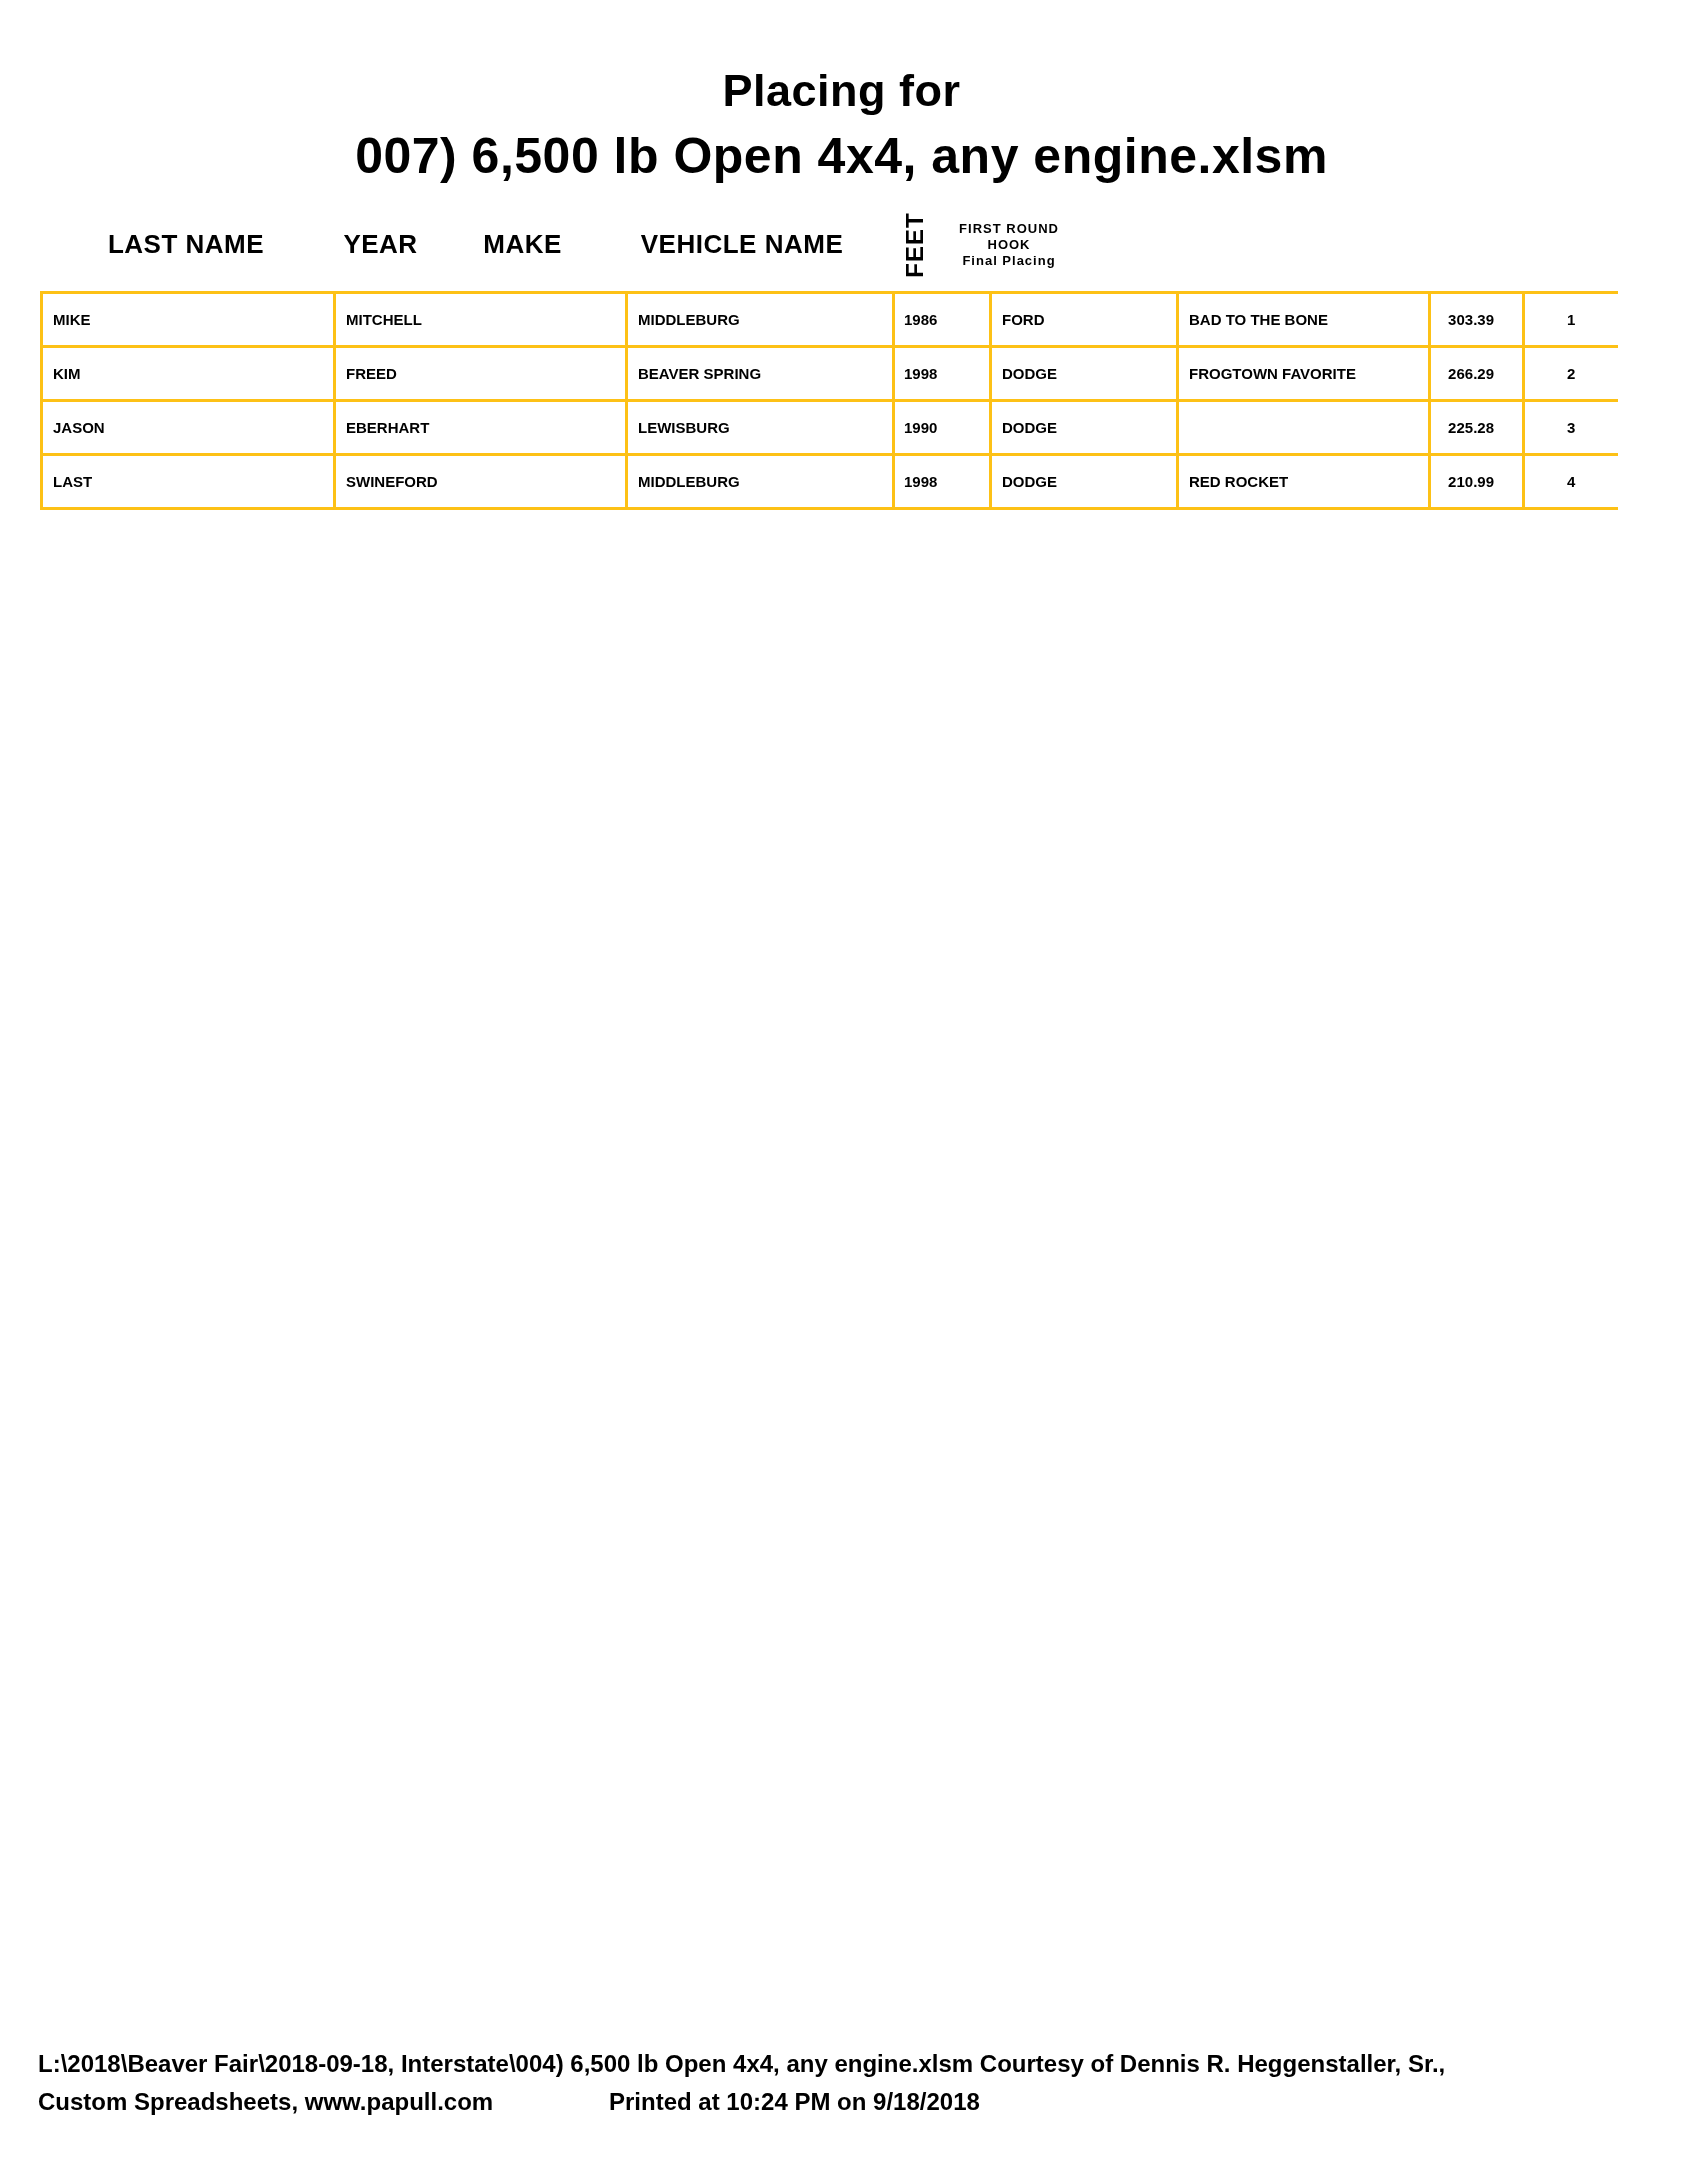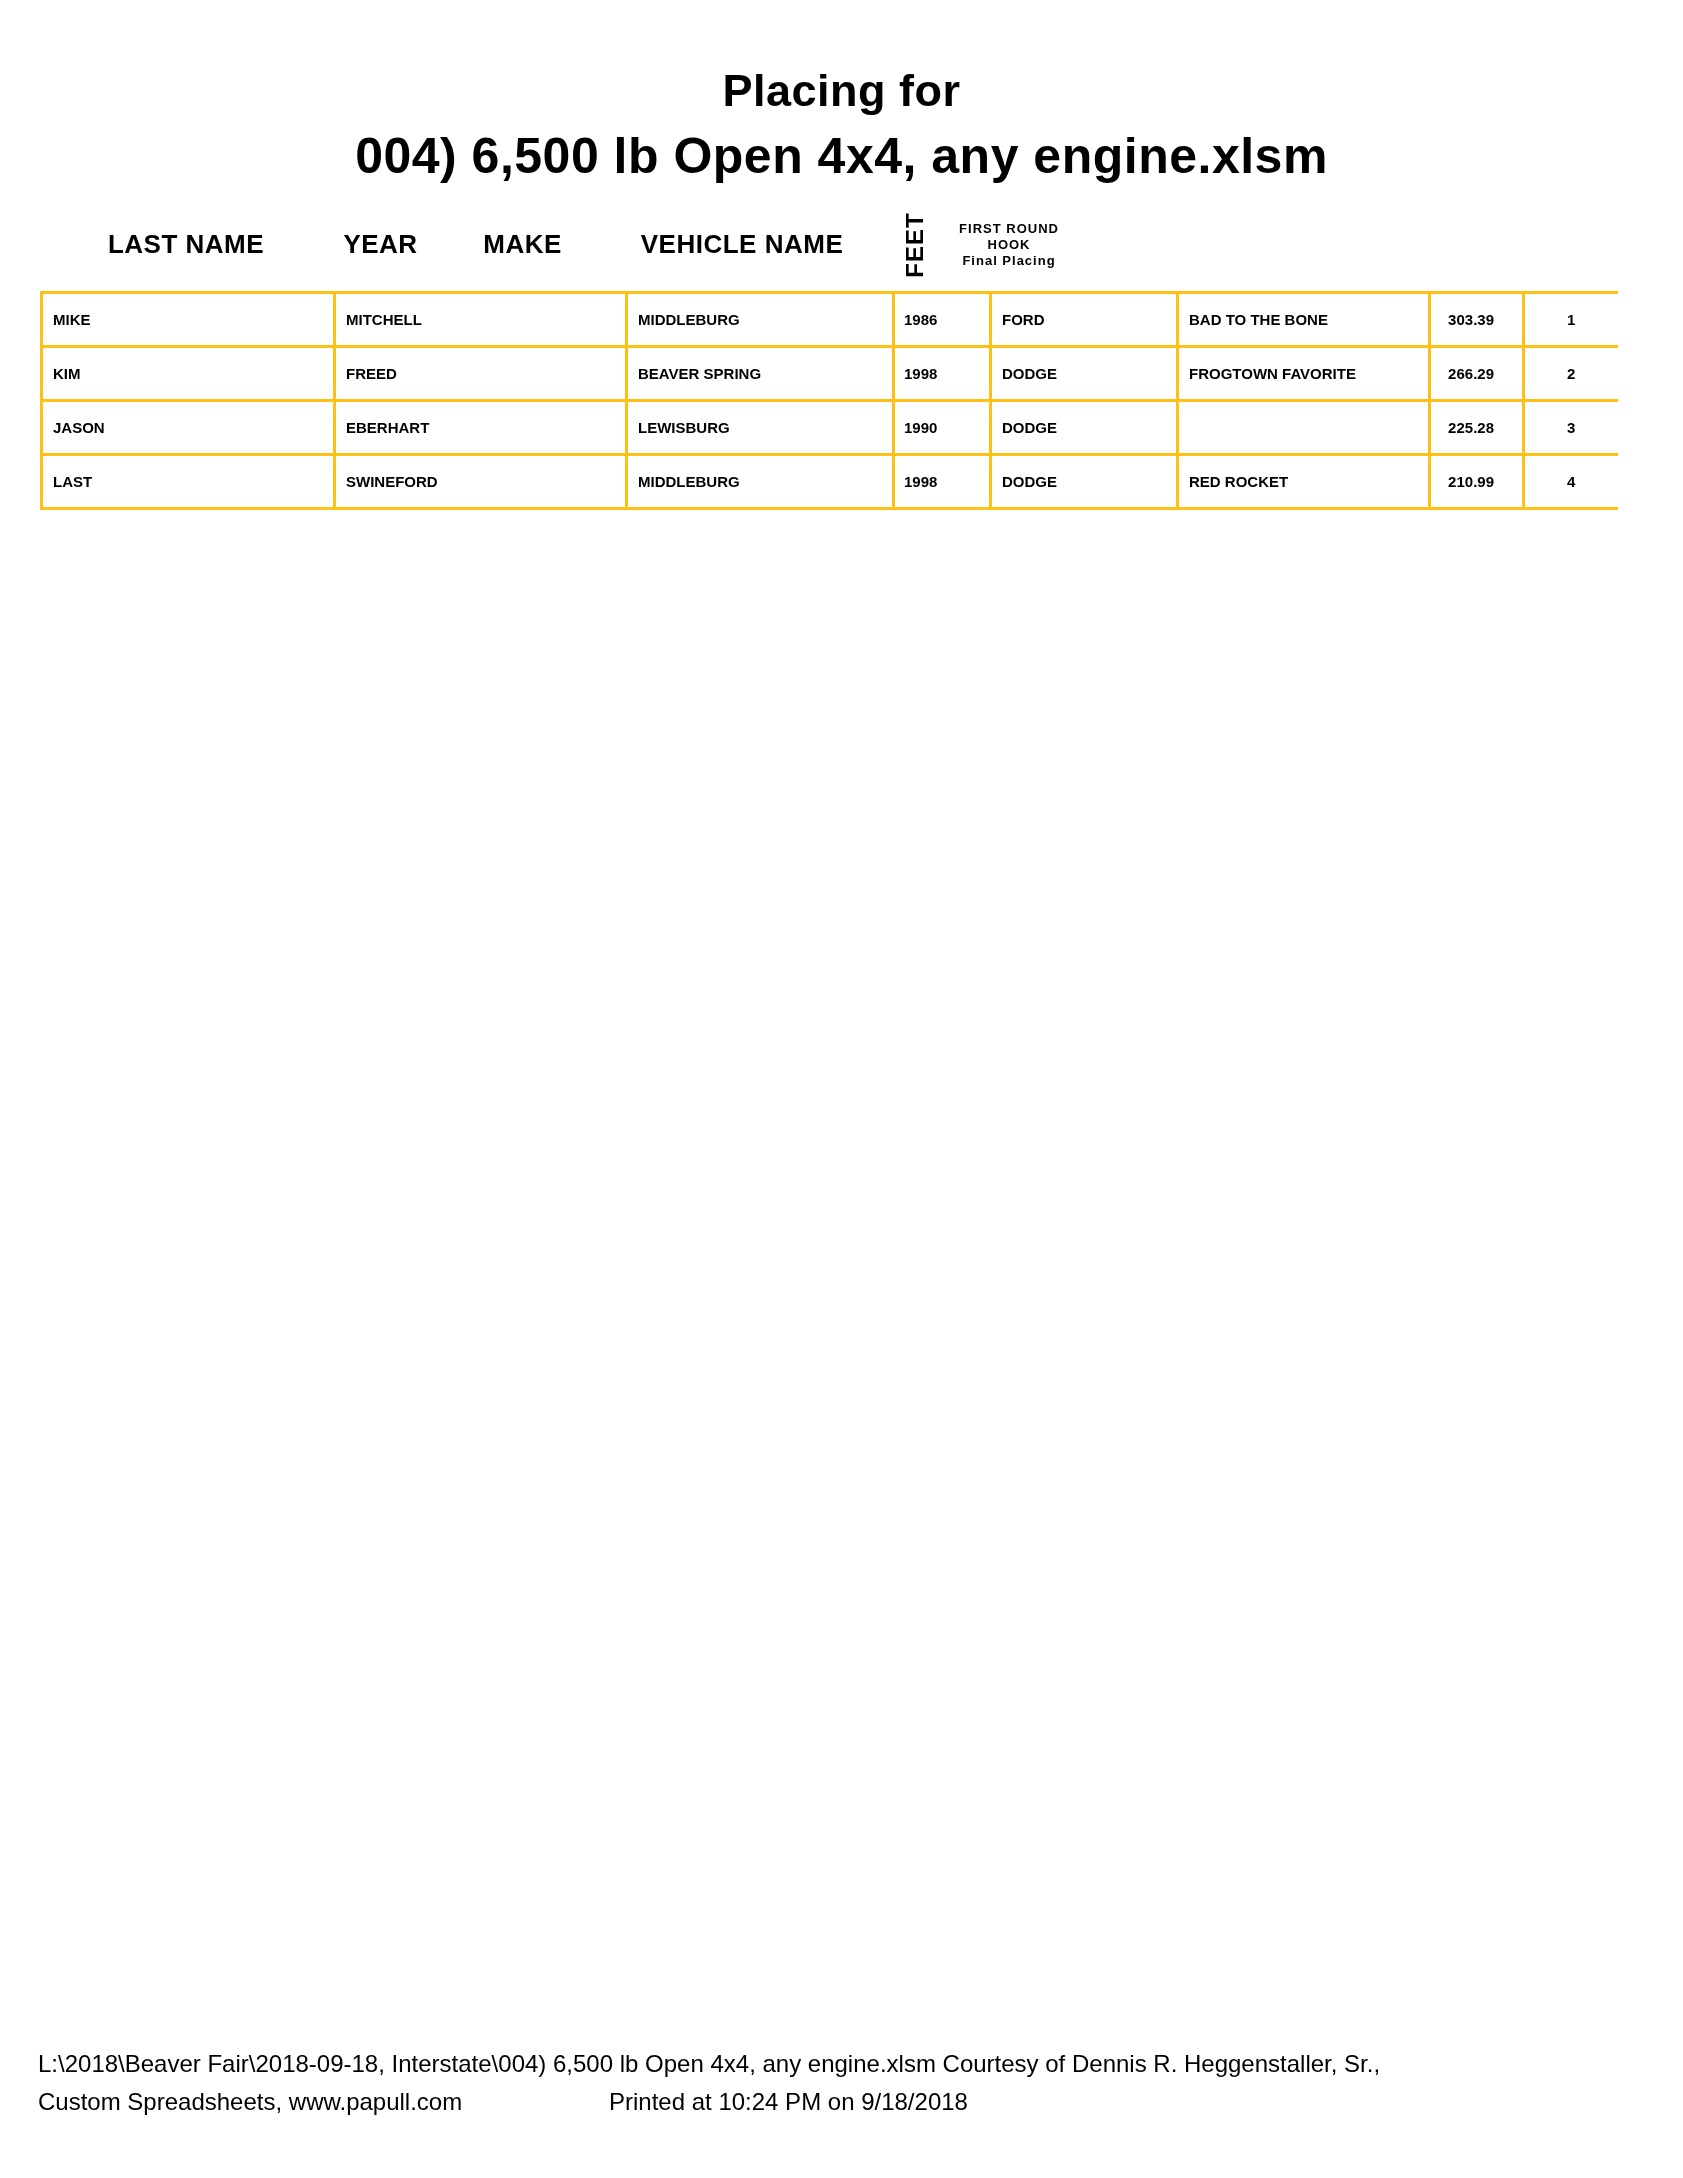--- a/index.html
+++ b/index.html
@@ -97,36 +97,36 @@
   }
   .results-table td.c-text { text-align: left; padding-left: 10px; }
   .results-table td.c-year { text-align: left; padding-left: 9px; }
   .results-table td.c-feet { text-align: right; padding-right: 28px; }
   .results-table td.c-place { text-align: center; border-right: none; }
   
   .footer {
     position: absolute;
     left: 38px; top: 2049px;
     width: 1604px;
-    font-weight: normal;
+    font-weight: bold;
     font-size: 24px;
     line-height: 30px;
   }
   .footer-line1 { white-space: nowrap; }
   .footer-line2 { position: relative; margin-top: 8px; height: 30px; }
   .footer-line2 .f2-right { position: absolute; left: 571px; top: 0; white-space: nowrap; }
   .footer-line2 .f2-left { position: absolute; left: 0; top: 0; white-space: nowrap; }
 </style>
 </head>
 <body>
 
 <div class="page">
 
   <div class="title-line1">Placing for</div>
-  <div class="title-line2">004) 6,500 lb Open 4x4, any engine.xlsm</div>
+  <div class="title-line2">007) 6,500 lb Open 4x4, any engine.xlsm</div>
 
   <div class="header-row">
     <div class="hcell hc2">LAST NAME</div>
     <div class="hcell hc4">YEAR</div>
     <div class="hcell hc5">MAKE</div>
     <div class="hcell hc6">VEHICLE NAME</div>
     <div class="hcell hc7">
       <span class="feet-rotated">FEET</span>
     </div>
     <div class="hcell hc8">

